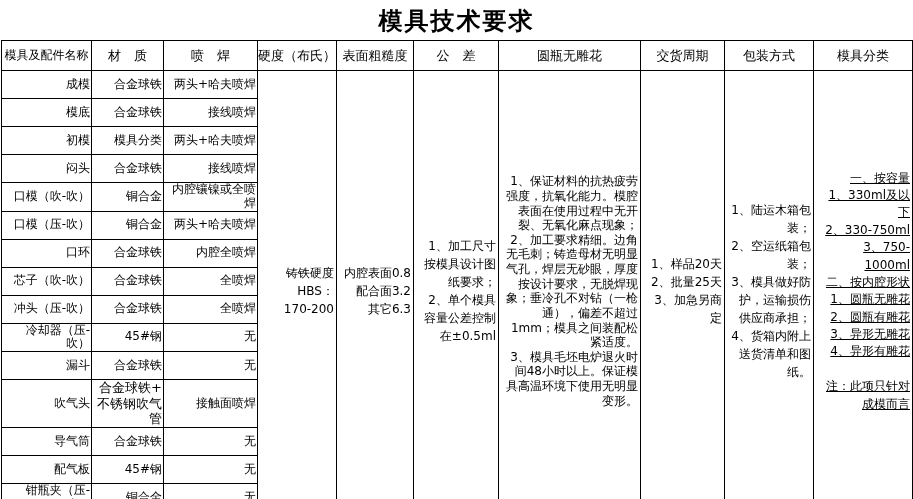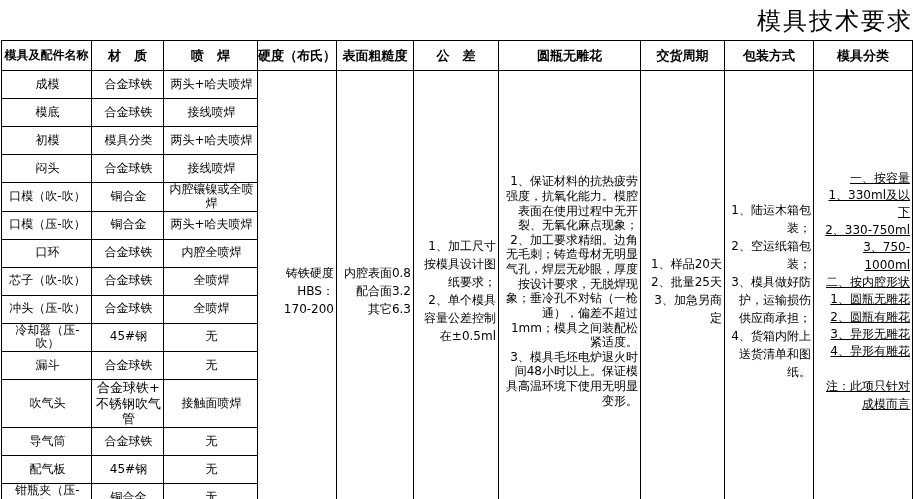--- a/index.html
+++ b/index.html
@@ -2,36 +2,36 @@
 <html><head>
 <meta charset="utf-8">
 <style>
   html, body { margin:0; padding:0; }
   body {
     width:913px; height:499px; background:#ffffff; color:#000000;
     font-family:"DejaVu Sans","Liberation Sans",sans-serif;
     overflow:hidden;
   }
   .title {
-    height:40px; line-height:42px; text-align:right;
-    font-size:24px; font-weight:normal; letter-spacing:2px;
+    height:40px; line-height:42px; text-align:center;
+    font-size:24px; font-weight:bold; letter-spacing:2px;
   }
   table.req {
     border-collapse:collapse; table-layout:fixed;
     width:911px; height:454px; margin-left:1px;
   }
   th, td { border:1px solid #000; overflow:hidden; box-sizing:border-box; }
   th {
-    font-size:13px; font-weight:bold; text-align:center;
+    font-size:13px; font-weight:normal; text-align:center;
     padding:0; height:30px; background:#ffffff;
   }
   th.first { font-size:12px; }
   tr.data { height:28px; }
   td.cell {
-    font-size:12px; text-align:center; vertical-align:middle;
+    font-size:12px; text-align:right; vertical-align:middle;
     padding:0 1px 0 3px; white-space:pre-line; line-height:1.15;
   }
   td.cell.small { font-size:13px; line-height:1.2; }
   td.merged {
     font-size:12px; text-align:right; vertical-align:middle;
     white-space:pre-line; padding:2px 2px 2px 4px; line-height:1.5;
   }
   td.merged.dense { line-height:1.22; }
   td.merged.classif { line-height:1.45;text-decoration:underline; }
 </style>

